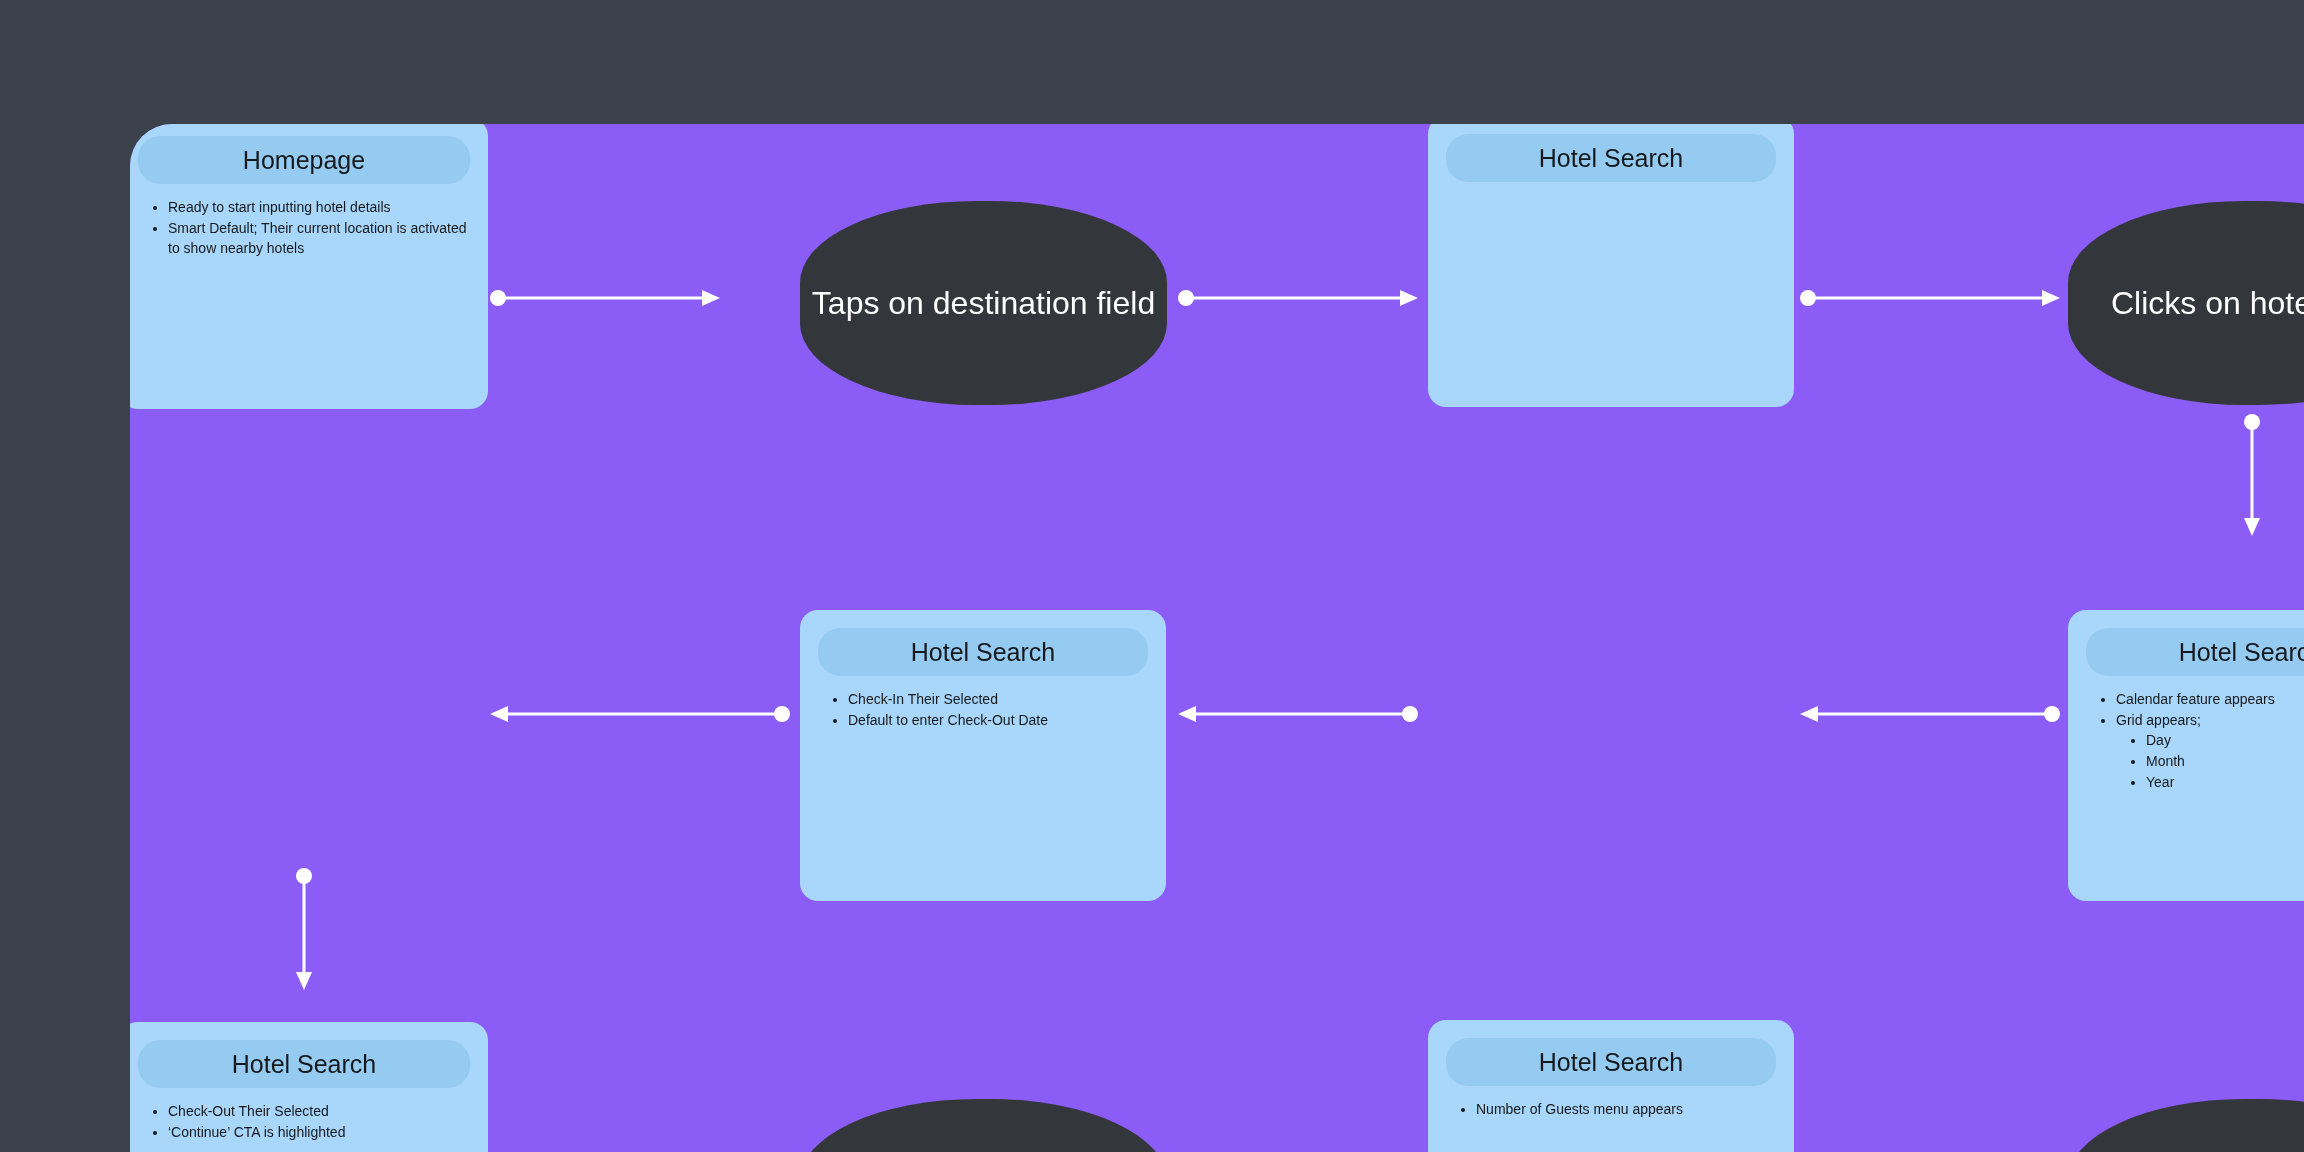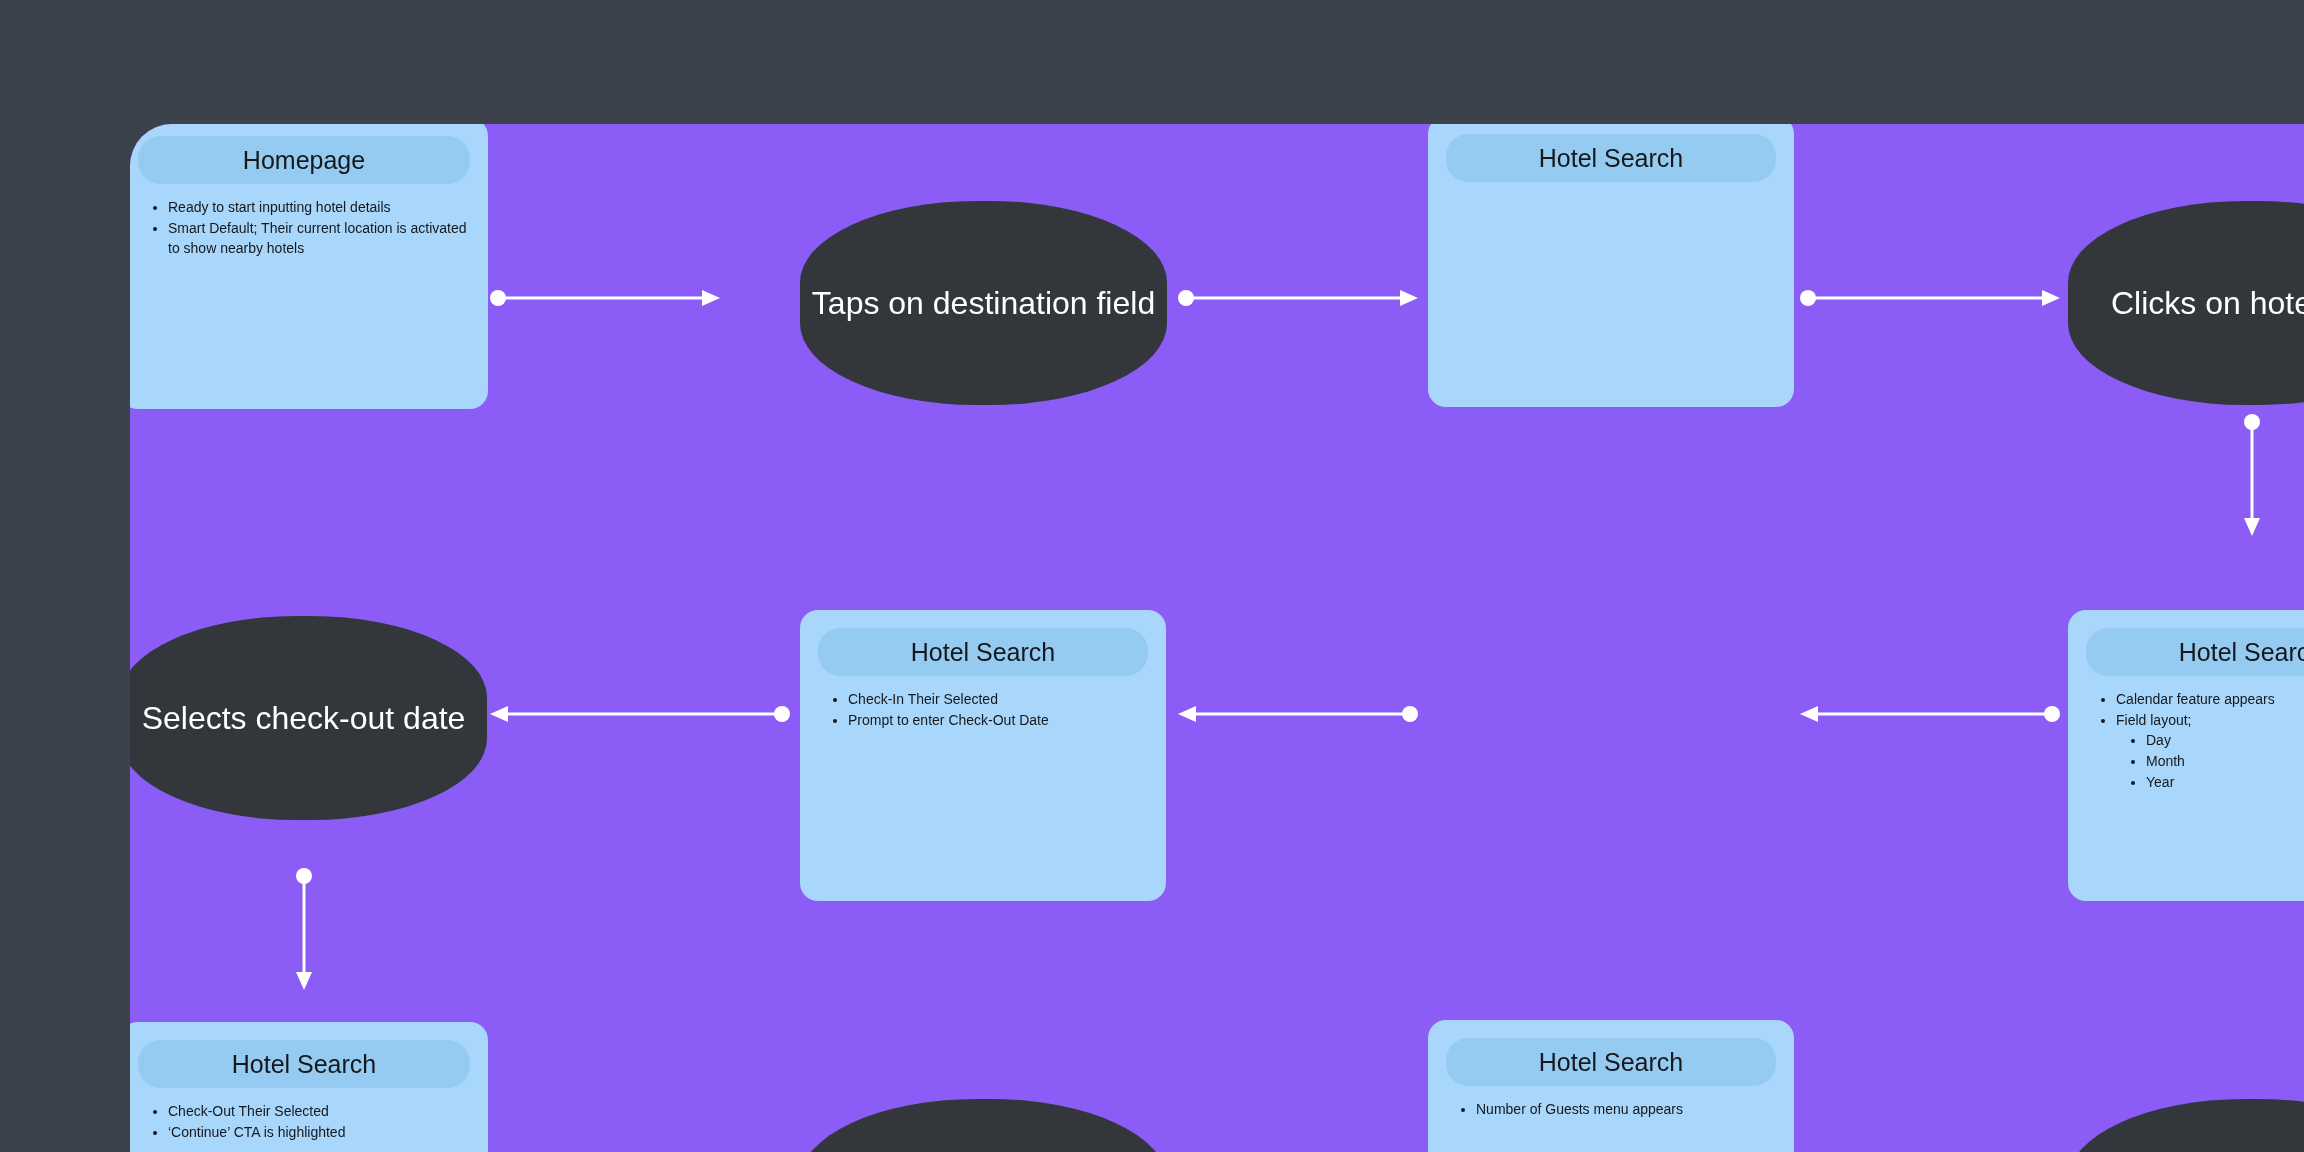--- a/index.html
+++ b/index.html
@@ -137,39 +137,36 @@
     </div>
 
     <div class="conn" style="left:2110px; top:290px; width:24px; height:122px;">
       <svg width="24" height="122" viewBox="0 0 24 122">
         <circle cx="12" cy="8" r="8" fill="#ffffff"></circle>
         <line x1="12" y1="10" x2="12" y2="104" stroke="#ffffff" stroke-width="3"></line>
         <polygon points="4,104 20,104 12,122" fill="#ffffff"></polygon>
       </svg>
     </div>
 
-    <div class="action-node" style="left:-10px; top:492px; width:367px; height:204px;">
-      <span>Selects check-out date</span>
-    </div>
 
     <div class="screen-card" style="left:670px; top:486px; width:366px; height:291px;">
       <div class="card-header">Hotel Search</div>
       <ul class="card-body">
         <li>Check-In Their Selected</li>
-        <li>Prompt to enter Check-Out Date</li>
+        <li>Default to enter Check-Out Date</li>
       </ul>
     </div>
 
 
     <div class="screen-card" style="left:1938px; top:486px; width:366px; height:291px;">
       <div class="card-header">Hotel Search</div>
       <ul class="card-body">
         <li>Calendar feature appears</li>
         <li>
-          <span>Field layout;</span>
+          <span>Grid appears;</span>
           <ul>
             <li>Day</li>
             <li>Month</li>
             <li>Year</li>
           </ul>
         </li>
       </ul>
     </div>
 
     <div class="conn" style="left:1670px; top:578px; width:260px; height:24px;">

